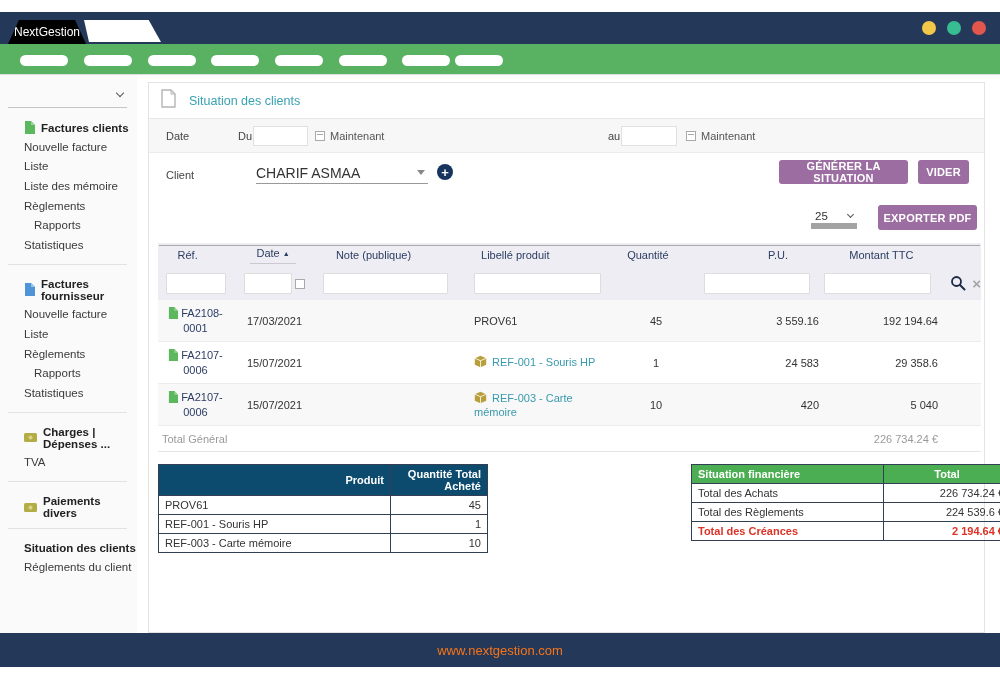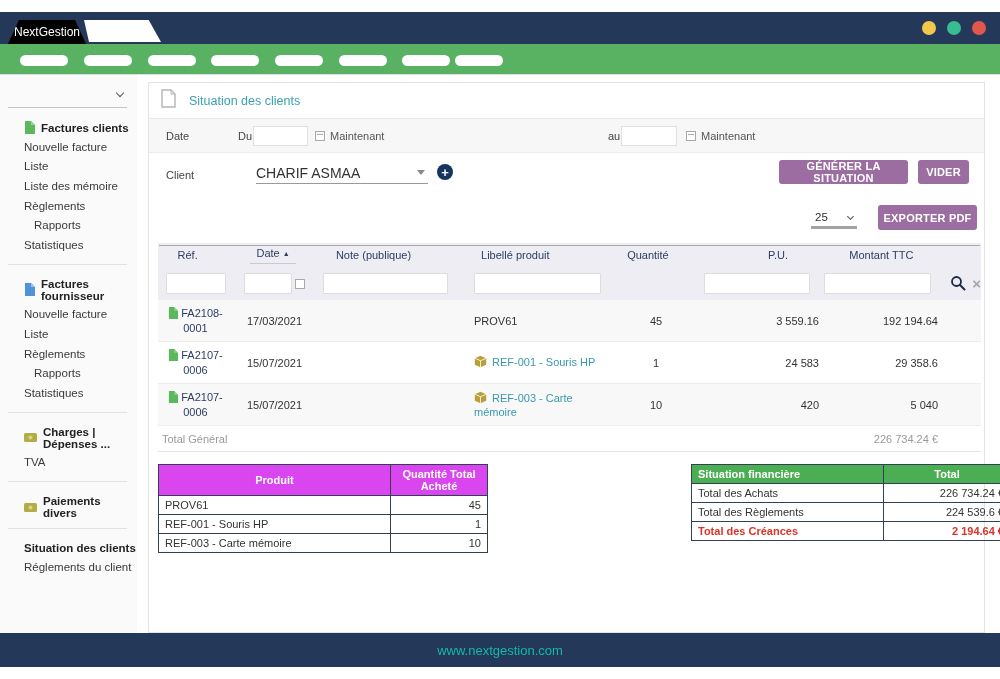--- a/index.html
+++ b/index.html
@@ -62,21 +62,21 @@
     color:#333; font-size:14px; display:flex; align-items:center; justify-content:space-between; cursor:pointer; padding-right:3px; }
   .caret { width:0; height:0; border-left:4px solid transparent; border-right:4px solid transparent; border-top:5px solid #888; }
   .add-btn { position:absolute; left:288px; top:11px; width:16px; height:16px; border-radius:50%; background:#17345f;
     color:#fff; font-size:13px; font-weight:bold; display:flex; align-items:center; justify-content:center; line-height:1; cursor:pointer; }
   .btn { border:none; border-radius:3px; background:#9b6da0; color:#fff; font-weight:bold; font-size:11px;
     cursor:pointer; font-family:inherit; letter-spacing:.2px; }
   .generate { position:absolute; left:630px; top:7px; width:129px; height:24px; }
   .clear-b  { position:absolute; left:769px; top:7px; width:51px; height:24px; }
 
   .row-tools { position:absolute; top:121px; left:0; right:0; height:30px; }
-  .size-select { position:absolute; left:662px; top:4px; width:46px; height:21px; border-bottom:3px solid #a3a3a3;
+  .size-select { position:absolute; left:662px; top:4px; width:46px; height:21px; border-bottom:6px solid #a3a3a3;
     display:flex; align-items:center; justify-content:space-between; padding:0 4px; font-size:11.5px; color:#333; cursor:pointer;text-align:right; }
   .size-select .chev { width:5px; height:5px; margin-top:-2px; }
   .export { position:absolute; left:729px; top:1px; width:99px; height:25px; }
 
   
   .inv-table { position:absolute; left:9px; top:160px; width:823px; font-size:11px; color:#333; }
   .t-row { display:flex; align-items:center; }
   .t-head { background:#ededf3; color:#2c3d63; height:24px;gap:23px; }
   .t-filter { background:#ededf3; height:33px; }
   .c-ref{width:75px;text-align:center}.c-date{width:83px;text-align:center}
@@ -101,29 +101,29 @@
   .ref-wrap svg { vertical-align:-2px; margin-right:3px; }
   .lib-link { color:#3899ae; cursor:pointer; }
   .pkg { vertical-align:-2px; margin-right:5px; }
   .t-total { height:26px; color:#9a9a9a; border-bottom:1px solid #e4e4e4; }
   .tg-label { flex:1; padding-left:4px; }
 
   
   .sum-table { position:absolute; border-collapse:collapse; font-size:11px; color:#333; }
   .sum-table th,.sum-table td { border:1px solid #333f52; padding:3px 6px; }
   .sum-left { left:9px; top:381px; width:330px; }
-  .sum-left th { background:#d946ef; color:#fff; text-align:center; font-size:11px; }
+  .sum-left th { background:#0c4a6e; color:#fff; text-align:right; font-size:11px; }
   .sum-left .col-q { width:97px; }
   .sum-right { left:507px; top:381px; width:320px;margin-left:35px; }
   .sum-right th { background:#4cae52; color:#fff; text-align:left; font-size:11px; }
   .sum-right .col-t { width:127px; text-align:center; }
   .num { text-align:right; }
   .red-row td { color:#dc3328; font-weight:bold; }
 
-  .footer { position:absolute; top:633px; left:0; width:100%; height:34px; background:#24395a; color:#14b8a6;
+  .footer { position:absolute; top:633px; left:0; width:100%; height:34px; background:#24395a; color:#f97316;
     display:flex; align-items:center; justify-content:center; font-size:13px; }
 </style>
 </head>
 <body>
 
 <div class="screen">
 
   <div class="titlebar">
     <div class="tab-brand">
       <span>NextGestion</span>

